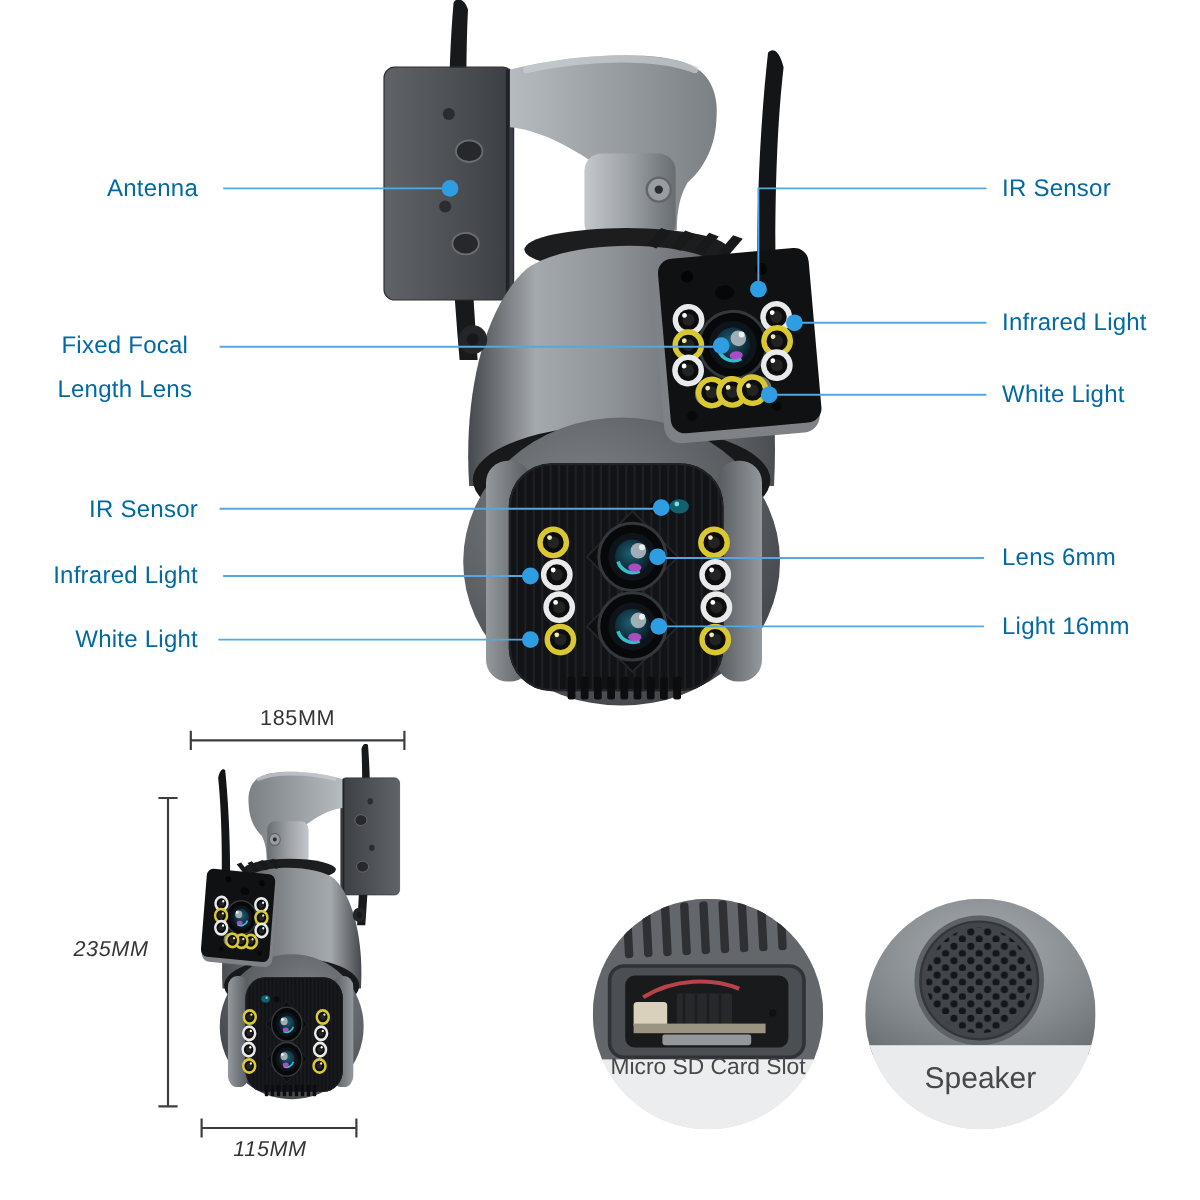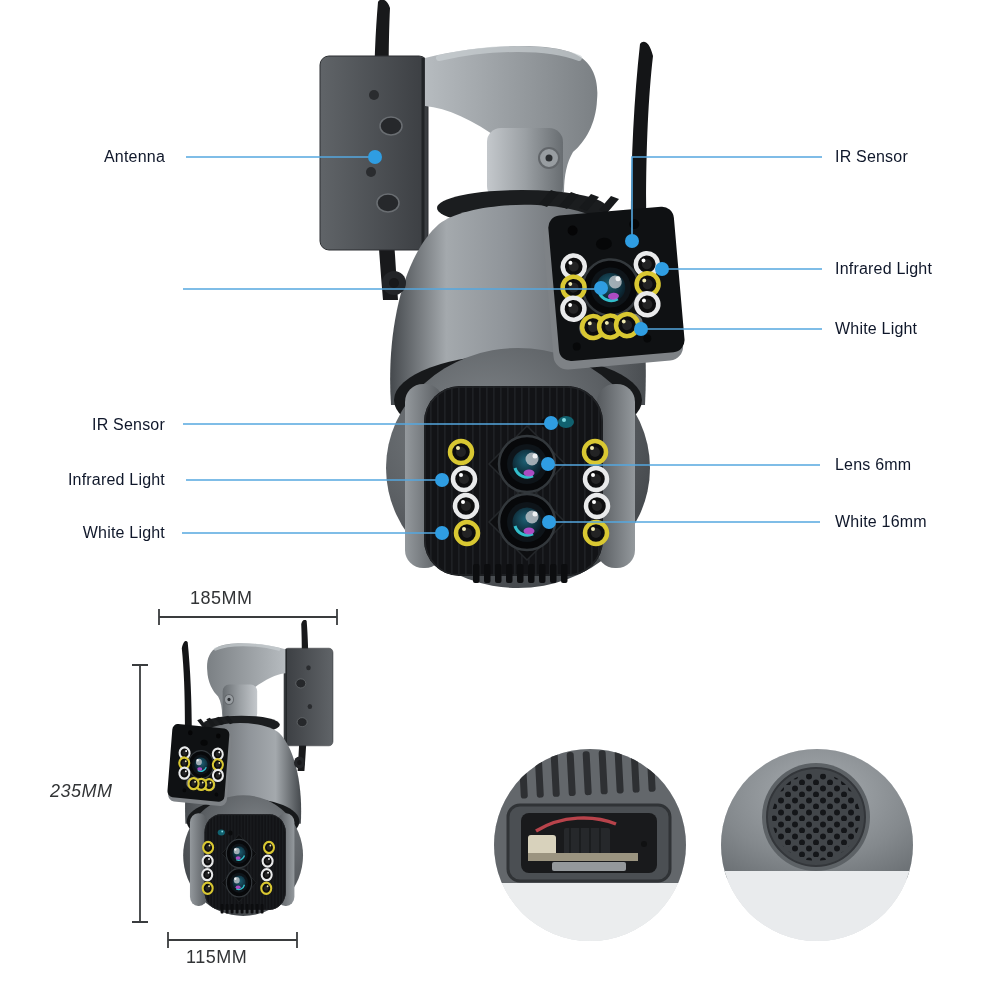--- a/index.html
+++ b/index.html
@@ -3,28 +3,28 @@
 <meta charset="utf-8">
 <style>
   html,body{margin:0;padding:0;background:#ffffff;}
   .canvas{
     position:relative;width:1000px;height:1000px;background:#ffffff;
     font-family:"Liberation Sans","DejaVu Sans",sans-serif;overflow:hidden;
   }
   .art{position:absolute;z-index:1;}
   .overlay{position:absolute;left:0;top:0;z-index:5;pointer-events:none;}
   .lbl{
-    position:absolute;z-index:6;color:#0f172a;font-size:16px;line-height:26px;
+    position:absolute;z-index:6;color:#0369a1;font-size:20px;line-height:26px;
     white-space:nowrap;letter-spacing:0.2px;
   }
   .lbl.l{right:835px;text-align:right;}
   .lbl.r{left:835px;text-align:left;}
   .lbl.multi{white-space:normal;width:122px;text-align:center;line-height:37px;}
   .dim{
-    position:absolute;z-index:6;color:#323436;font-size:18px;
+    position:absolute;z-index:6;color:#323436;font-size:18px;text-align:center;
     letter-spacing:0.5px;
   }
   .inset{
     position:absolute;z-index:2;width:192px;height:192px;border-radius:50%;
     overflow:hidden;background:#ebedee;box-shadow:0 0 0 1px #e3e4e6 inset;
   }
   .inset svg{position:absolute;left:0;top:0;display:block;}
   .inset-label{
     position:absolute;left:0;width:100%;text-align:center;color:#46484b;z-index:3;
   }
@@ -218,20 +218,21 @@
       <rect x="34" y="86" width="28" height="22" rx="3" fill="#d8d2bc"></rect>
       <rect x="70" y="79" width="46" height="30" rx="2" fill="#26282b"></rect>
       <path d="M76,79 V109 M86,79 V109 M96,79 V109 M106,79 V109" stroke="#1b1d1f" stroke-width="2"></path>
       <rect x="34" y="104" width="110" height="8" fill="#9b9480"></rect>
       <rect x="58" y="113" width="74" height="9" rx="2" fill="#94989b"></rect>
       <path d="M42,82 C68,66 100,66 122,75" stroke="#b8434b" stroke-width="3.5" fill="none"></path>
       <circle cx="150" cy="95" r="3" fill="#101112"></circle>
       <rect y="134" width="192" height="58" fill="#ebedee"></rect>
     </svg>
     <div class="inset-label sd">
+      <div>Micro SD Card Slot</div>
     </div>
   </div>
 
   <div class="inset" style="left:721px;top:749px;">
     <svg width="192" height="192" viewBox="0 0 192 192">
       <defs>
         <radialGradient id="spkBG" cx="0.5" cy="0.35" r="0.9">
           <stop offset="0" stop-color="#a8adb1"></stop>
             <stop offset="0.55" stop-color="#84898d"></stop>
           <stop offset="1" stop-color="#5f6468"></stop>
@@ -240,20 +241,21 @@
           <circle cx="4" cy="3.5" r="3" fill="#141619"></circle>
           <circle cx="11" cy="9.5" r="3" fill="#141619"></circle>
         </pattern>
       </defs>
       <rect width="192" height="130" fill="url(#spkBG)"></rect>
       <circle cx="95" cy="68" r="54" fill="#5d6266"></circle>
       <circle cx="95" cy="68" r="49" fill="#42464a" stroke="#33363a" stroke-width="2"></circle>
       <circle cx="95" cy="68" r="44" fill="url(#spkDots)"></circle>
       <rect y="122" width="192" height="70" fill="#e9ebed"></rect>
     </svg>
+    <div class="inset-label spk">Speaker</div>
   </div>
 
   <svg class="overlay" width="1000" height="1000" viewBox="0 0 1000 1000">
     <g stroke="#55A7DF" stroke-width="1.6" fill="none">
       <path d="M186,157 H371"></path>
       <path d="M183,289 H597"></path>
       <path d="M183,424 H547"></path>
       <path d="M186,480 H438"></path>
       <path d="M182,533 H438"></path>
       <path d="M822,157 H632 V236"></path>
@@ -275,27 +277,28 @@
       <circle cx="549" cy="522" r="7"></circle>
     </g>
     <g stroke="#3A3C3E" stroke-width="1.8" fill="none">
       <path d="M159,609 V625 M159,617 H337 M337,609 V625"></path>
       <path d="M132,665 H148 M140,665 V922 M132,922 H148"></path>
       <path d="M168,932 V948 M168,940 H297 M297,932 V948"></path>
     </g>
   </svg>
 
   <div class="lbl l" style="top:144px;">Antenna</div>
+  <div class="lbl l multi" style="top:270px;">Fixed Focal Length Lens</div>
   <div class="lbl l" style="top:412px;">IR Sensor</div>
   <div class="lbl l" style="top:467px;">Infrared Light</div>
   <div class="lbl l" style="top:520px;">White Light</div>
 
   <div class="lbl r" style="top:144px;">IR Sensor</div>
   <div class="lbl r" style="top:256px;">Infrared Light</div>
   <div class="lbl r" style="top:316px;">White Light</div>
   <div class="lbl r" style="top:452px;">Lens 6mm</div>
-  <div class="lbl r" style="top:509px;">White 16mm</div>
+  <div class="lbl r" style="top:509px;">Light 16mm</div>
 
   <div class="dim" style="left:190px;top:588px;width:116px;">185MM</div>
   <div class="dim" style="left:50px;top:781px;width:85px;font-style:italic;">235MM</div>
-  <div class="dim" style="left:186px;top:947px;width:120px;">115MM</div>
+  <div class="dim" style="left:165px;top:947px;width:120px;font-style:italic;">115MM</div>
 
 </div>
 
 </body></html>

